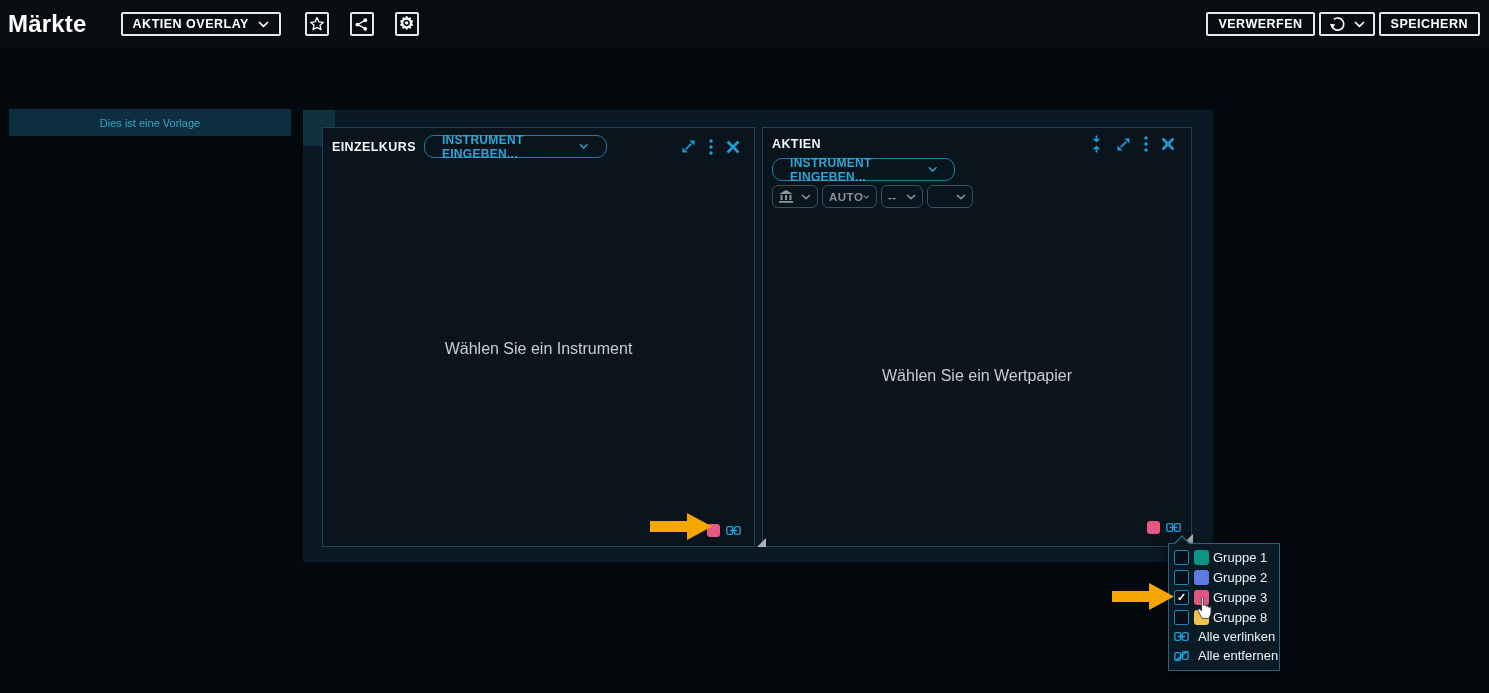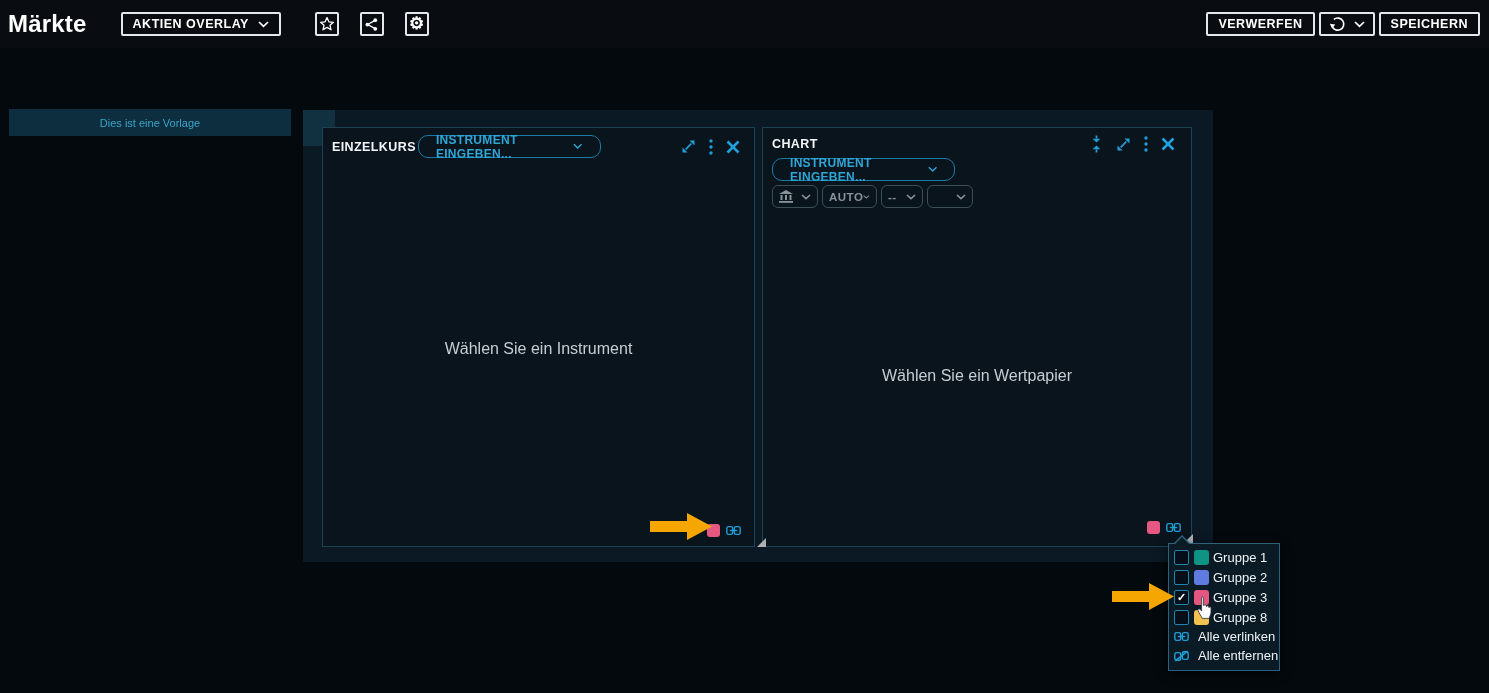--- a/index.html
+++ b/index.html
@@ -18,38 +18,38 @@
   .app-title{font-size:24px;font-weight:600;color:#ffffff;margin-right:13px;letter-spacing:.2px;}
   .btn{
     border:2px solid #e4e8ea;border-radius:2px;background:transparent;color:#ffffff;
     height:24px;display:inline-flex;align-items:center;justify-content:center;
     font-size:12.5px;font-weight:700;letter-spacing:.5px;padding:0 10px;box-sizing:border-box;
     cursor:pointer;white-space:nowrap;
   }
   .icon-btn{width:24px;padding:0;}
   .tb-left{display:flex;align-items:center;gap:21px;}
   .tb-right{margin-left:auto;display:flex;align-items:center;gap:4px;}
-  .overlay-dd{gap:9px;margin-right:13px;}
+  .overlay-dd{gap:9px;margin-right:3px;}
   .gear-glyph{font-size:17px;line-height:1;transform:translateY(-1px);}
   
   .template-tab{
     position:absolute;left:9px;top:109px;width:282px;height:27px;background:#0d2e3e;
     color:#3ba5cb;font-size:11px;display:flex;align-items:center;justify-content:center;
     cursor:pointer;
   }
   
   .workspace{position:absolute;left:303px;top:110px;width:910px;height:452px;background:#0b1925;}
   .ws-corner{position:absolute;left:0;top:0;width:32px;height:36px;background:#123140;}
   
   .panel{
     position:absolute;background:#0a141d;border:1px solid #1d4254;box-sizing:border-box;
   }
   .panel-einzelkurs{left:322px;top:127px;width:433px;height:420px;}
   .panel-chart{left:762px;top:127px;width:430px;height:420px;}
-  .panel-header{display:flex;align-items:center;padding:7px 14px 3px 9px;gap:2px;}
+  .panel-header{display:flex;align-items:center;padding:7px 14px 3px 9px;gap:8px;}
   .panel-title{font-size:12.5px;font-weight:700;color:#f3f6f8;letter-spacing:.4px;}
   .instrument-dd{
     width:183px;height:23px;border:1px solid #1c7ba6;border-radius:10px;color:#2ea6d6;
     font-size:12px;font-weight:600;letter-spacing:.3px;display:flex;align-items:center;
     justify-content:space-between;padding:0 17px;box-sizing:border-box;cursor:pointer;flex:none;
   }
   .panel-icons{margin-left:auto;display:flex;align-items:center;gap:13px;color:#1f9ed8;}
   .panel-icons .pi{cursor:pointer;display:flex;align-items:center;}
   .chart-row1{padding:2px 9px 0 9px;}
   .chart-row2{padding:0 9px;margin-top:4px;display:flex;gap:4px;}
@@ -196,21 +196,21 @@
           <rect x="0.9" y="1.4" width="6.2" height="8.2" rx="1.8" fill="none" stroke="currentColor" stroke-width="1.5"></rect>
           <rect x="8.9" y="1.4" width="6.2" height="8.2" rx="1.8" fill="none" stroke="currentColor" stroke-width="1.5"></rect>
           <line x1="4" y1="5.5" x2="12" y2="5.5" stroke="currentColor" stroke-width="1.5"></line>
         </svg>
     </span>
   </div>
 </div>
 
 <div class="panel panel-chart">
   <div class="panel-header" style="padding-right:16px;">
-    <span class="panel-title">CHART</span>
+    <span class="panel-title">AKTIEN</span>
     <div class="panel-icons">
       <span class="pi">
         <svg width="13" height="18" viewBox="0 0 12 18">
             <line x1="6" y1="0.5" x2="6" y2="3.6" stroke="currentColor" stroke-width="1.8"></line>
             <polygon points="2.2,3.8 9.8,3.8 6,7.6" fill="currentColor"></polygon>
             <polygon points="2.2,14.2 9.8,14.2 6,10.4" fill="currentColor"></polygon>
             <line x1="6" y1="14.4" x2="6" y2="17.5" stroke="currentColor" stroke-width="1.8"></line>
           </svg>
       </span>
       <span class="pi">

